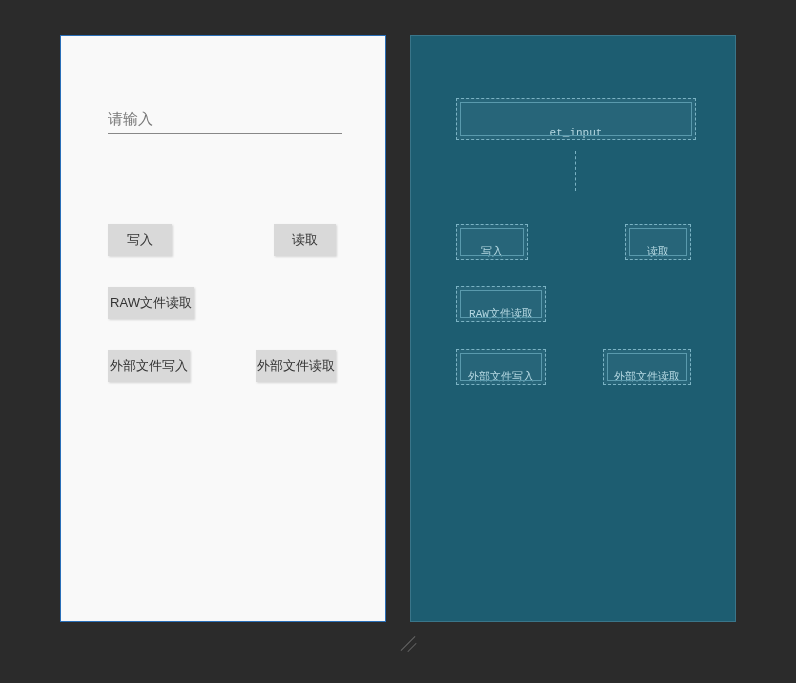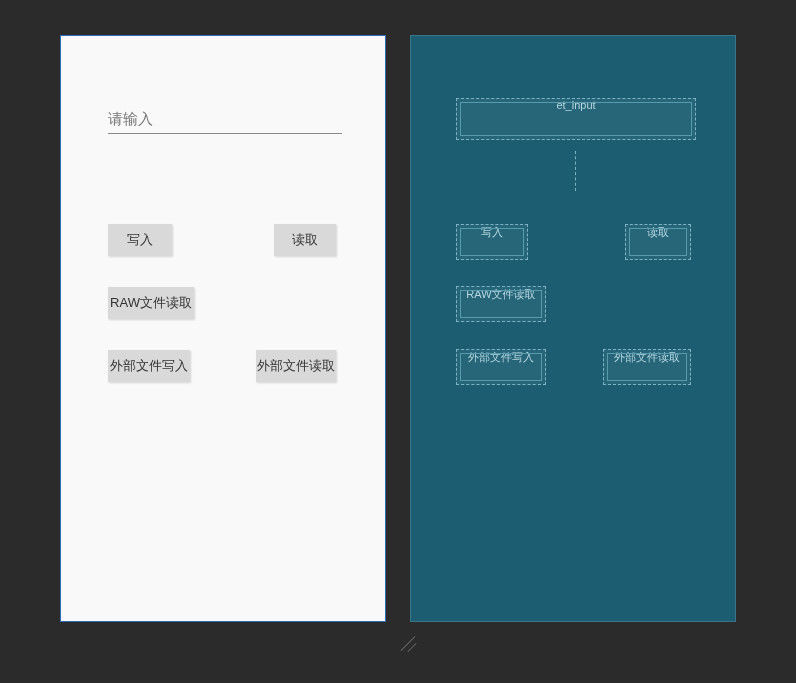--- a/index.html
+++ b/index.html
@@ -69,23 +69,24 @@
     .btn-ext-write { left: 47px; top: 314px; width: 82px; }
     .btn-ext-read { right: 49px; top: 314px; width: 80px; }
     
     .bp-box {
       position: absolute;
       border: 1px dashed #7bb3c4;
       background: rgba(123, 179, 196, 0.1);
       color: #b5d8e2;
       font-size: 11px;
       display: flex;
-      align-items: flex-start;
+      align-items: flex-end;
       justify-content: center;
       text-align: center;
+      font-family: Liberation Mono, monospace;
     }
     .bp-inner {
       position: absolute;
       inset: 3px;
       border: 1px solid #5a9aad;
       pointer-events: none;
     }
     .bp-input {
       left: 45px;
       top: 62px;

